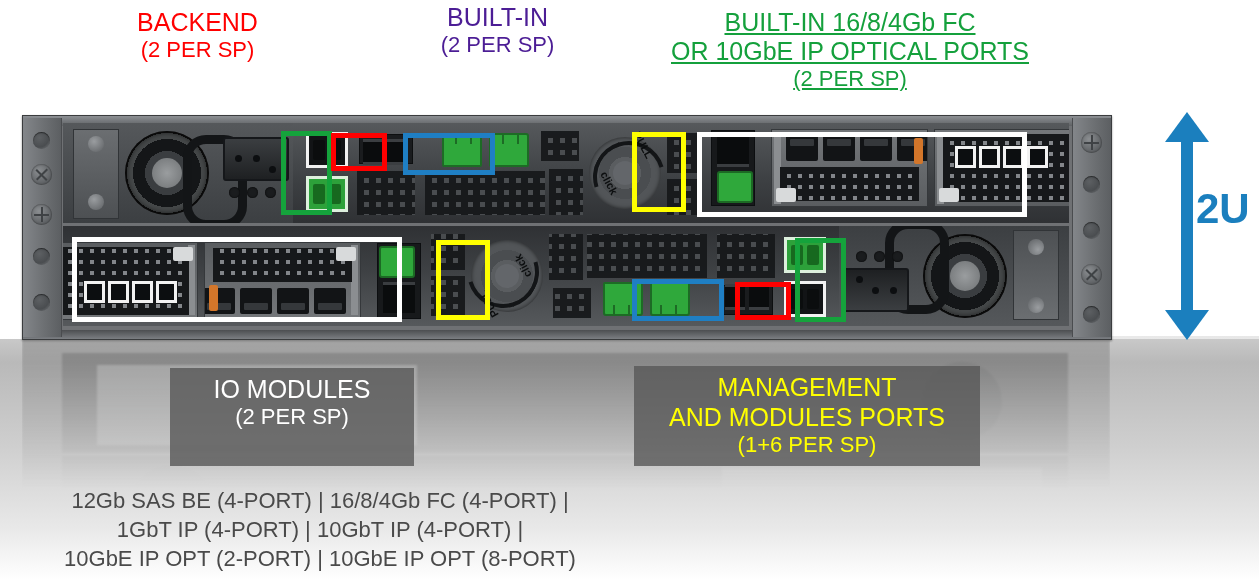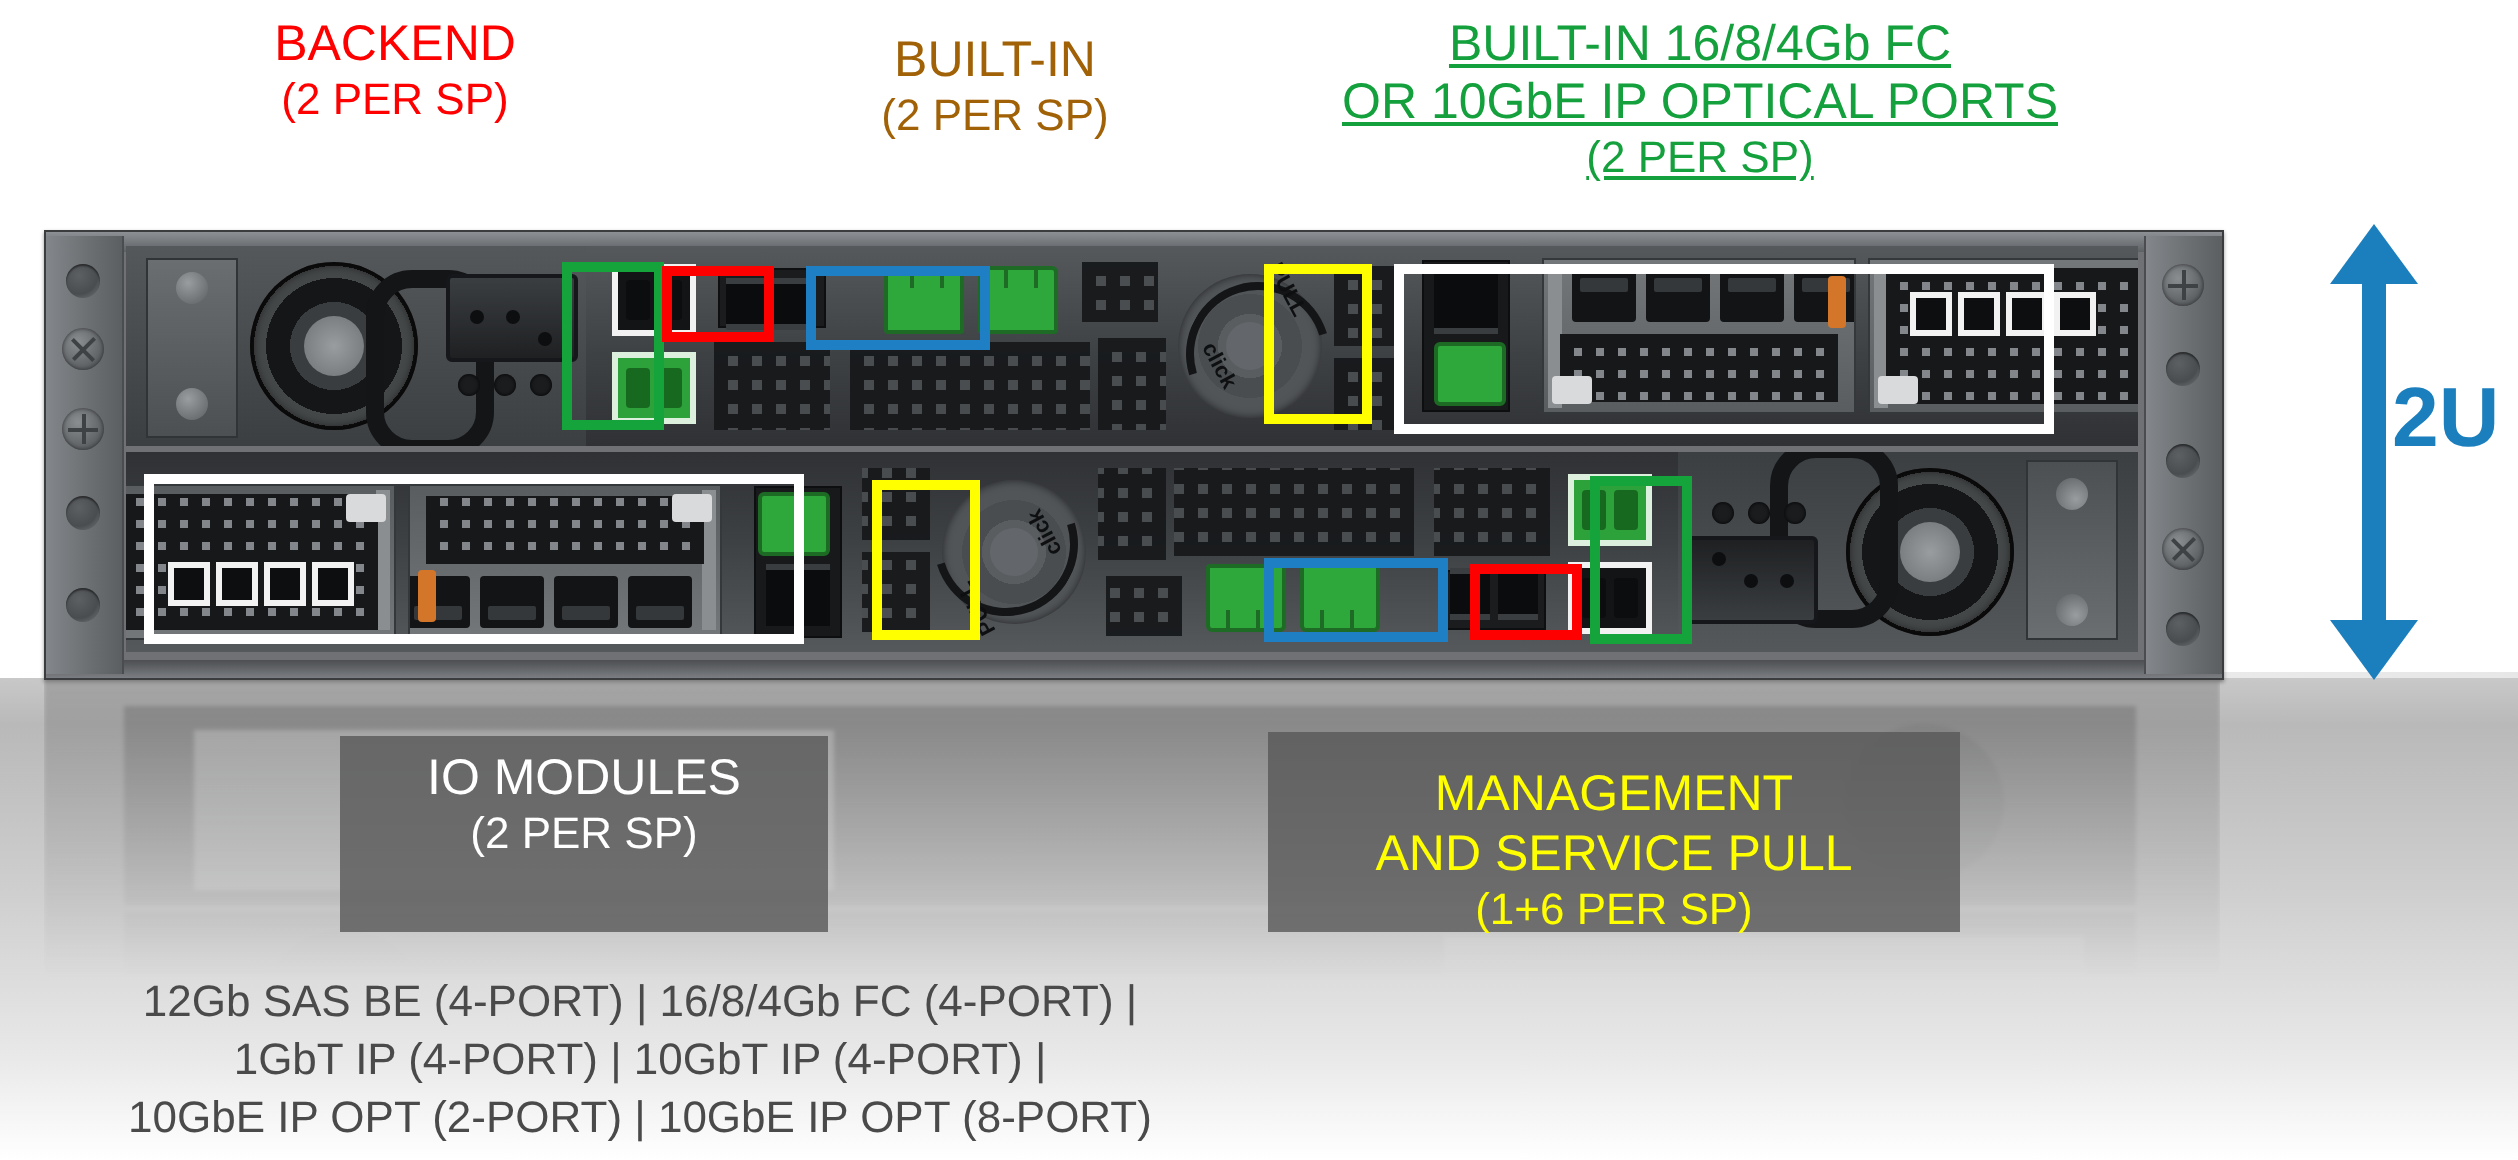--- a/index.html
+++ b/index.html
@@ -17,21 +17,21 @@
   #floor-top-line{
     position:absolute;left:0;top:336px;width:1259px;height:3px;
     background:linear-gradient(90deg,#ffffff 0%,#f3f3f3 40%,#e7e7e7 100%);
   }
 
   
   .hdr{position:absolute;text-align:center;line-height:1.16;}
   .hdr .l1,.hdr .l2{font-size:25px;}
   .hdr .l3{font-size:22px;}
   #hdr-sas{left:95px;top:8px;width:205px;color:#ff0000;}
-  #hdr-ip{left:390px;top:16px;width:215px;color:#a16207;}
+  #hdr-ip{left:390px;top:3px;width:215px;color:#4c1d95;}
   #hdr-fc{left:640px;top:8px;width:420px;color:#14a03c;text-decoration:underline;}
 
   
   #chassis{
     position:absolute;left:22px;top:115px;width:1088px;height:223px;
     background:#6f7174;
     border:1px solid #3a3c3e;
     box-shadow:0 1px 2px rgba(0,0,0,.4);
     overflow:hidden;
   }
@@ -172,21 +172,21 @@
     mask-image:linear-gradient(180deg,rgba(0,0,0,.9),rgba(0,0,0,0));
     filter:blur(1px) saturate(.15);
   }
   #reflection .mirror{position:absolute;left:0;top:-223px;width:1088px;height:223px;transform:scaleY(-1);transform-origin:bottom;}
 
   
   .callout{position:absolute;text-align:center;line-height:1.2;background:rgba(88,88,88,.80);}
   .callout .c1,.callout .c2{font-size:25px;}
   .callout .c3{font-size:22px;}
   #co-io{left:170px;top:368px;width:244px;height:98px;color:#ffffff;padding-top:6px;box-sizing:border-box;}
-  #co-mgmt{left:634px;top:366px;width:346px;height:100px;color:#ffff00;padding-top:16px;box-sizing:border-box;}
+  #co-mgmt{left:634px;top:366px;width:346px;height:100px;color:#ffff00;padding-top:6px;box-sizing:border-box;}
 
   
   #footer{position:absolute;left:10px;top:486px;width:620px;text-align:center;
           color:#4a4a4a;font-size:22px;line-height:1.32;}
 
   
   #arrow{position:absolute;left:1165px;top:112px;width:44px;height:228px;}
   #arrow .shaft{position:absolute;left:16px;top:26px;width:12px;height:176px;background:#1b7fbe;}
   #arrow .head{position:absolute;left:0;width:0;height:0;border-left:22px solid transparent;border-right:22px solid transparent;}
   #arrow .up{top:0;border-bottom:30px solid #1b7fbe;}
@@ -423,21 +423,21 @@
   </div>
 </div>
 
 <div class="callout" id="co-io">
   <div class="c2">IO MODULES</div>
   <div class="c3">(2 PER SP)</div>
 </div>
 
 <div class="callout" id="co-mgmt">
   <div class="c1">MANAGEMENT</div>
-  <div class="c2">AND SERVICE PULL</div>
+  <div class="c2">AND MODULES PORTS</div>
   <div class="c3">(1+6 PER SP)</div>
 </div>
 
 <div id="footer">
   <div>12Gb SAS BE (4-PORT) | 16/8/4Gb FC (4-PORT) |</div>
   <div>1GbT IP (4-PORT) | 10GbT IP (4-PORT) |</div>
   <div>10GbE IP OPT (2-PORT) | 10GbE IP OPT (8-PORT)</div>
 </div>
 
 <div id="arrow">

